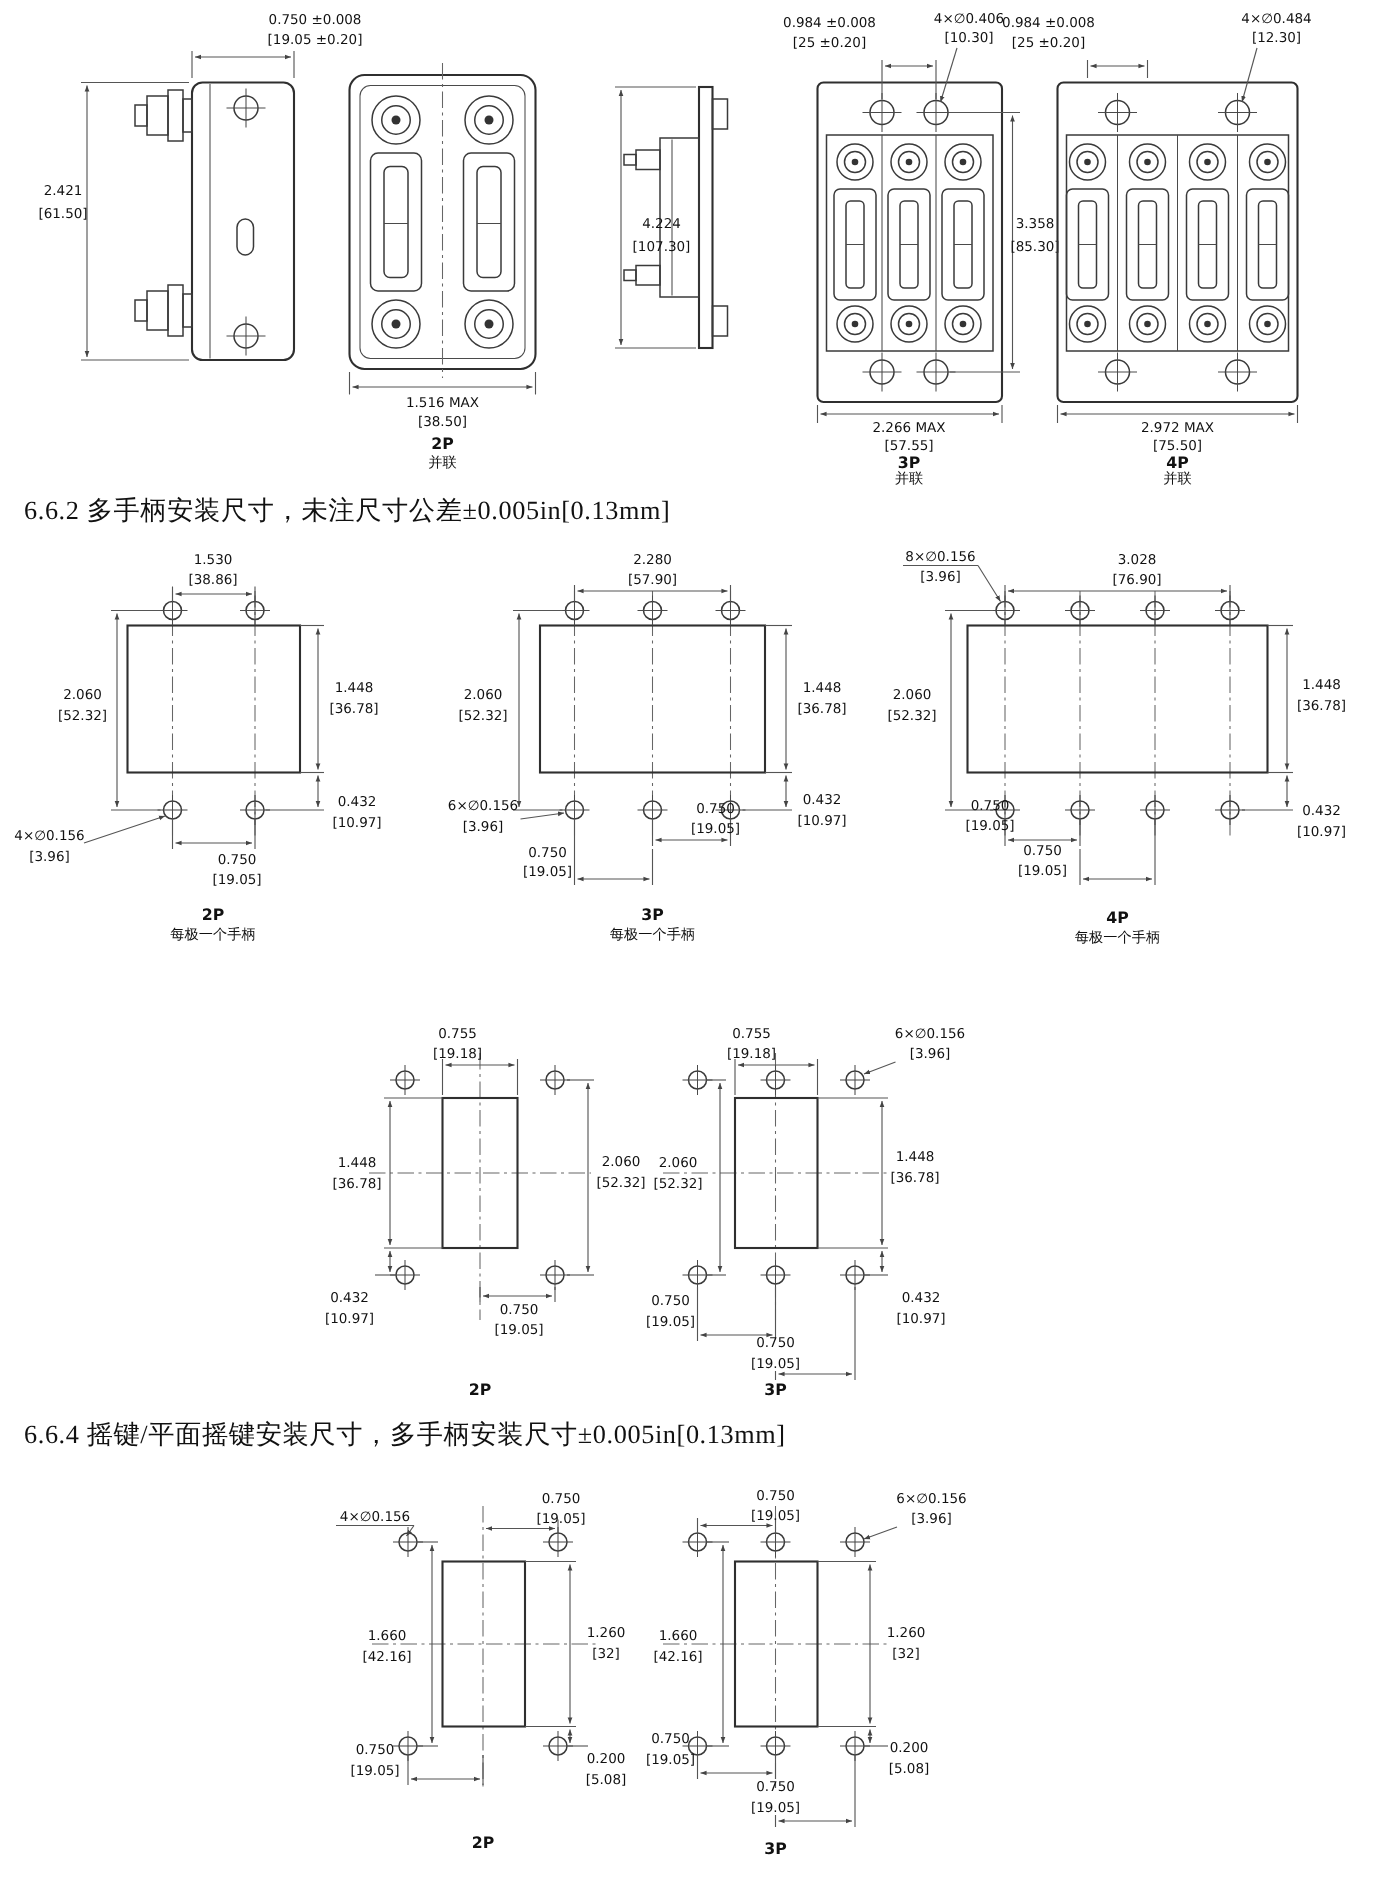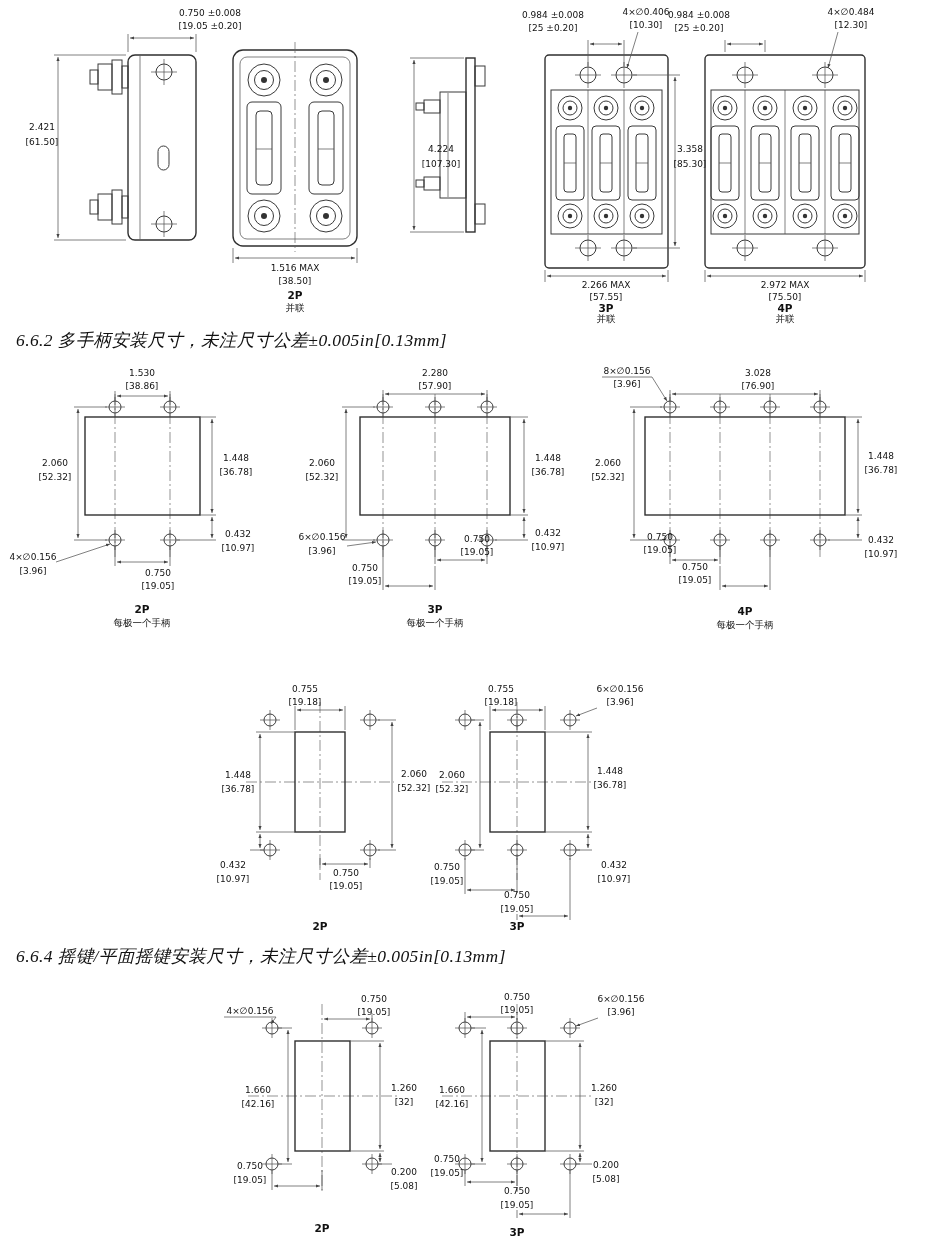--- a/index.html
+++ b/index.html
@@ -9,21 +9,21 @@
   .ol {fill:none;stroke:#2f2f2f;stroke-width:1.4;}
   .ol2{fill:none;stroke:#3a3a3a;stroke-width:1;}
   .thin{fill:none;stroke:#4a4a4a;stroke-width:.7;}
   .dl {fill:none;stroke:#555;stroke-width:.75;}
   .cl {fill:none;stroke:#666;stroke-width:.7;stroke-dasharray:11 3 2 3;}
   .dot{fill:#333;stroke:none;}
   text{font-family:"DejaVu Sans",sans-serif;font-size:9px;fill:#111;text-anchor:middle;}
   .cap {font-weight:bold;font-size:10.5px;}
   .caps{font-size:9.5px;}
   .heading{position:absolute;left:16px;font-family:"Liberation Serif",serif;
-           font-size:17.5px;color:#111;letter-spacing:.4px;white-space:nowrap;font-style:italic;}
+           font-size:17.5px;color:#111;letter-spacing:.4px;white-space:nowrap;}
 </style>
 </head>
 <body>
 
 <div class="page">
 
   <svg style="top:0" width="928" height="326" viewBox="0 0 928 326">
     <defs>
       <marker id="a1" viewBox="0 0 10 10" refX="9" refY="5" markerWidth="6" markerHeight="6" orient="auto-start-reverse">
           <path d="M0,1.5 L9,5 L0,8.5 z" fill="#444"></path>
@@ -436,21 +436,21 @@
       <text x="517" y="224">0.750</text>
       <text x="517" y="238">[19.05]</text>
       <line x1="576" y1="176" x2="592" y2="176" class="dl"></line>
       <line x1="588" y1="160" x2="588" y2="174" class="dl" marker-start="url(#a3)" marker-end="url(#a3)"></line>
       <text x="614" y="194">0.432</text>
       <text x="614" y="208">[10.97]</text>
       <text class="cap" x="517" y="256">3P</text>
     </g>
   </svg>
 
-  <div class="heading" style="top:944px">6.6.4 摇键/平面摇键安装尺寸，未注尺寸公差±0.005in[0.13mm]</div>
+  <div class="heading" style="top:944px">6.6.4 摇键/平面摇键安装尺寸，多手柄安装尺寸±0.005in[0.13mm]</div>
 
   <svg style="top:986px" width="928" height="265" viewBox="0 0 928 265">
     <defs>
       <marker id="a4" viewBox="0 0 10 10" refX="9" refY="5" markerWidth="6" markerHeight="6" orient="auto-start-reverse">
           <path d="M0,1.5 L9,5 L0,8.5 z" fill="#444"></path>
         </marker>
       <g id="h6c">
           <circle r="6" class="ol2"></circle>
           <line x1="-10" y1="0" x2="10" y2="0" class="thin"></line>
           <line x1="0" y1="-10" x2="0" y2="10" class="thin"></line>

